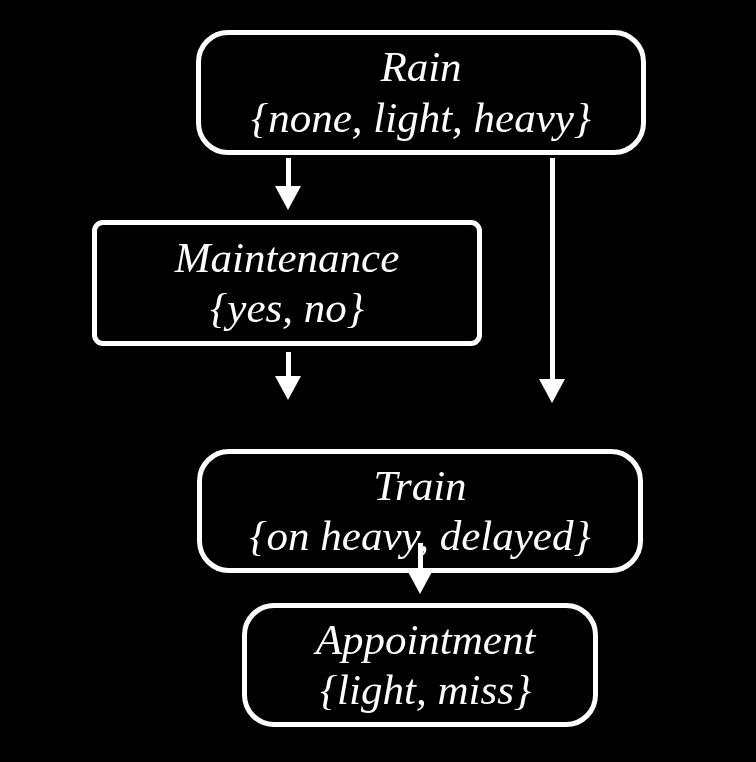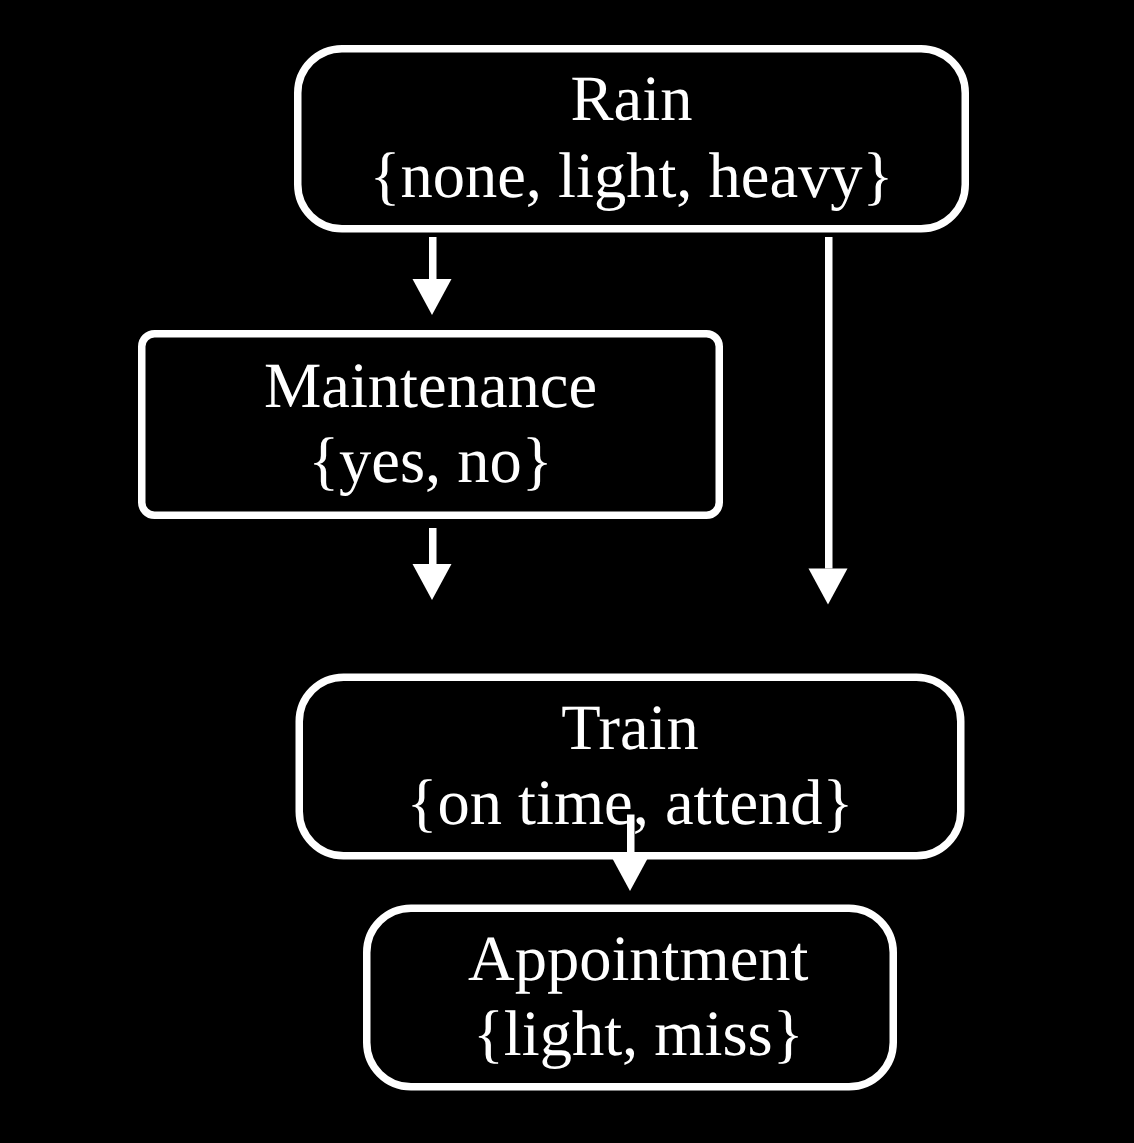--- a/index.html
+++ b/index.html
@@ -26,20 +26,21 @@
     width: 756px;
     height: 762px;
   }
   .node {
     position: absolute;
     box-sizing: border-box;
     background: var(--background);
     border: 5px solid var(--node-border);
     border-radius: 32px;
     color: var(--text);
+    font-style: italic;
     font-size: 43px;
     line-height: 1.17;
     text-align: center;
     display: flex;
     flex-direction: column;
     justify-content: center;
     align-items: center;
   }
   .node-rain        { left: 196px; top:  30px; width: 450px; height: 125px; }
   .node-maintenance { left:  92px; top: 220px; width: 390px; height: 126px; border-radius: 11px; }
@@ -80,21 +81,21 @@
     <div class="node-domain">{none, light, heavy}</div>
   </div>
 
   <div class="node node-maintenance">
     <div class="node-name">Maintenance</div>
     <div class="node-domain">{yes, no}</div>
   </div>
 
   <div class="node node-train">
     <div class="node-name">Train</div>
-    <div class="node-domain">{on time, attend}</div>
+    <div class="node-domain">{on heavy, delayed}</div>
   </div>
 
   <div class="node node-appointment">
     <div class="node-name">Appointment</div>
     <div class="node-domain">{light, miss}</div>
   </div>
 
   <div class="arrow arrow-rain-maintenance">
     <div class="shaft"></div>
     <div class="head"></div>

